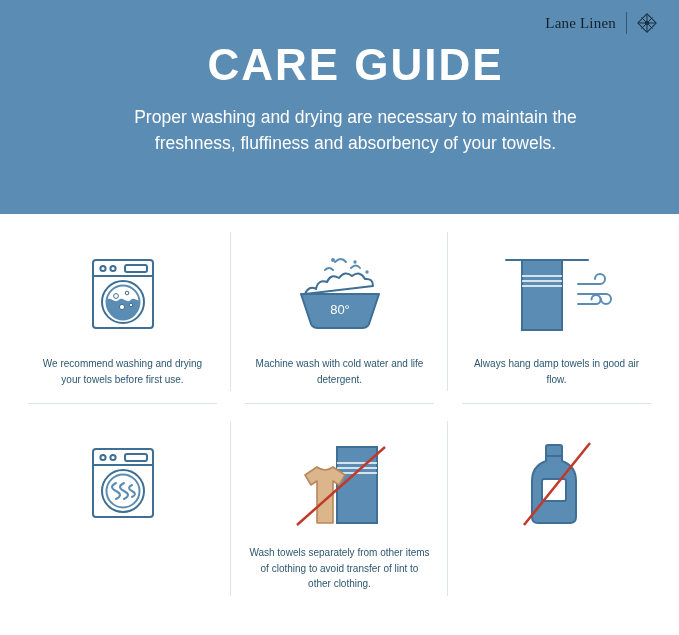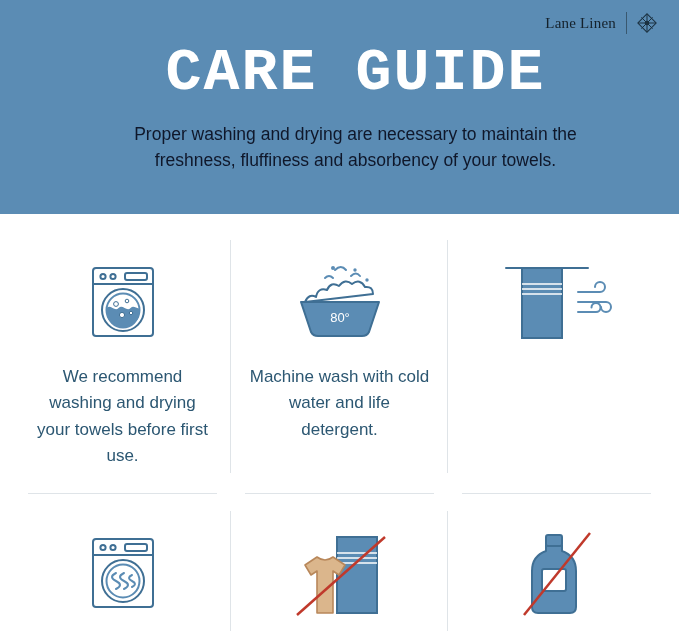--- a/index.html
+++ b/index.html
@@ -48,52 +48,51 @@
     background: #2d4758;
     opacity: 0.75;
   }
   .brand-mark {
     width: 20px;
     height: 20px;
     position: relative;
   }
   .title {
     text-align: center;
-    font-family: Liberation Mono, monospace;
+    font-family: Liberation Sans, sans-serif;
     font-weight: bold;
-    font-size: 60px;
+    font-size: 44px;
     letter-spacing: 2px;
     color: #ffffff;
     margin: 0;
     padding-top: 42px;
     line-height: 1.05;
   }
   .subtitle {
     text-align: center;
-    color: #0f172a;
+    color: #ffffff;
     font-size: 17.5px;
     line-height: 1.5;
     margin: 16px auto 0 auto;
     max-width: 520px;
     font-weight: 300;
   }
 
   
   .grid {
     display: grid;
     grid-template-columns: 1fr 1fr 1fr;
     padding: 0 14px;
   }
   .cell {
     position: relative;
     padding: 26px 18px 16px 18px;
     display: flex;
     flex-direction: column;
     align-items: center;
-    margin-top: 8px;
   }
   .cell.border-right::after {
     content: "";
     position: absolute;
     right: 0;
     top: 18px;
     bottom: 12px;
     width: 1px;
     background: #dfe4e8;
   }
@@ -107,21 +106,21 @@
     background: #dfe4e8;
   }
   .icon-wrap {
     height: 108px;
     display: flex;
     align-items: center;
     justify-content: center;
   }
   .caption {
     color: #2c5772;
-    font-size: 17px;
+    font-size: 10px;
     line-height: 1.55;
     text-align: center;
     max-width: 190px;
     margin-top: 8px;
   }
   .row-2 .caption {
     color: #2c5772;
   }
 </style>
 </head>
@@ -208,20 +207,21 @@
             <line x1="30" y1="33" x2="70" y2="33"></line>
             <line x1="30" y1="38" x2="70" y2="38"></line>
           </g>
           <g stroke="#5b8cb4" stroke-width="2" fill="none" stroke-linecap="round">
             <path d="M86 36 h22 a5 5 0 1 0 -5 -5"></path>
             <path d="M86 46 h28 a5 5 0 1 1 -5 5"></path>
             <path d="M86 56 h18 a4.5 4.5 0 1 0 -4.5 -4.5"></path>
           </g>
         </svg>
       </div>
+      <div class="caption">Always hang damp towels in good air flow.</div>
     </div>
   </div>
 
   <div class="grid row-2">
 
     <div class="cell border-right">
       <div class="icon-wrap">
         <svg width="96" height="92" viewBox="0 0 96 92">
           <g fill="none" stroke="#3f6f94" stroke-width="2">
             <rect x="18" y="12" width="60" height="68" rx="3"></rect>
@@ -250,20 +250,21 @@
             <line x1="62" y1="30" x2="102" y2="30"></line>
             <line x1="62" y1="35" x2="102" y2="35"></line>
             <line x1="62" y1="40" x2="102" y2="40"></line>
           </g>
 
           <path d="M30 42 L42 34 q8 6 16 0 L70 42 L64 52 L58 48 L58 90 L42 90 L42 48 L36 52 Z" fill="#dbb68c" stroke="#b8875a" stroke-width="1.6" stroke-linejoin="round"></path>
 
           <line x1="22" y1="92" x2="110" y2="14" stroke="#c0392b" stroke-width="2.5"></line>
         </svg>
       </div>
+      <div class="caption">Wash towels separately from other items of clothing to avoid transfer of lint to other clothing.</div>
     </div>
 
     <div class="cell">
       <div class="icon-wrap">
         <svg width="110" height="100" viewBox="0 0 110 100">
           <path d="M44 22 h16 v6 q14 5 14 20 v36 q0 6 -6 6 h-32 q-6 0 -6 -6 v-36 q0 -15 14 -20 z" fill="#5b8cb4" stroke="#3f6f94" stroke-width="2" stroke-linejoin="round"></path>
           <rect x="44" y="12" width="16" height="11" rx="2" fill="#5b8cb4" stroke="#3f6f94" stroke-width="2"></rect>
           <rect x="40" y="46" width="24" height="22" rx="2" fill="#ffffff" stroke="#3f6f94" stroke-width="2"></rect>
           <line x1="22" y1="92" x2="88" y2="10" stroke="#c0392b" stroke-width="2.5"></line>
         </svg>

